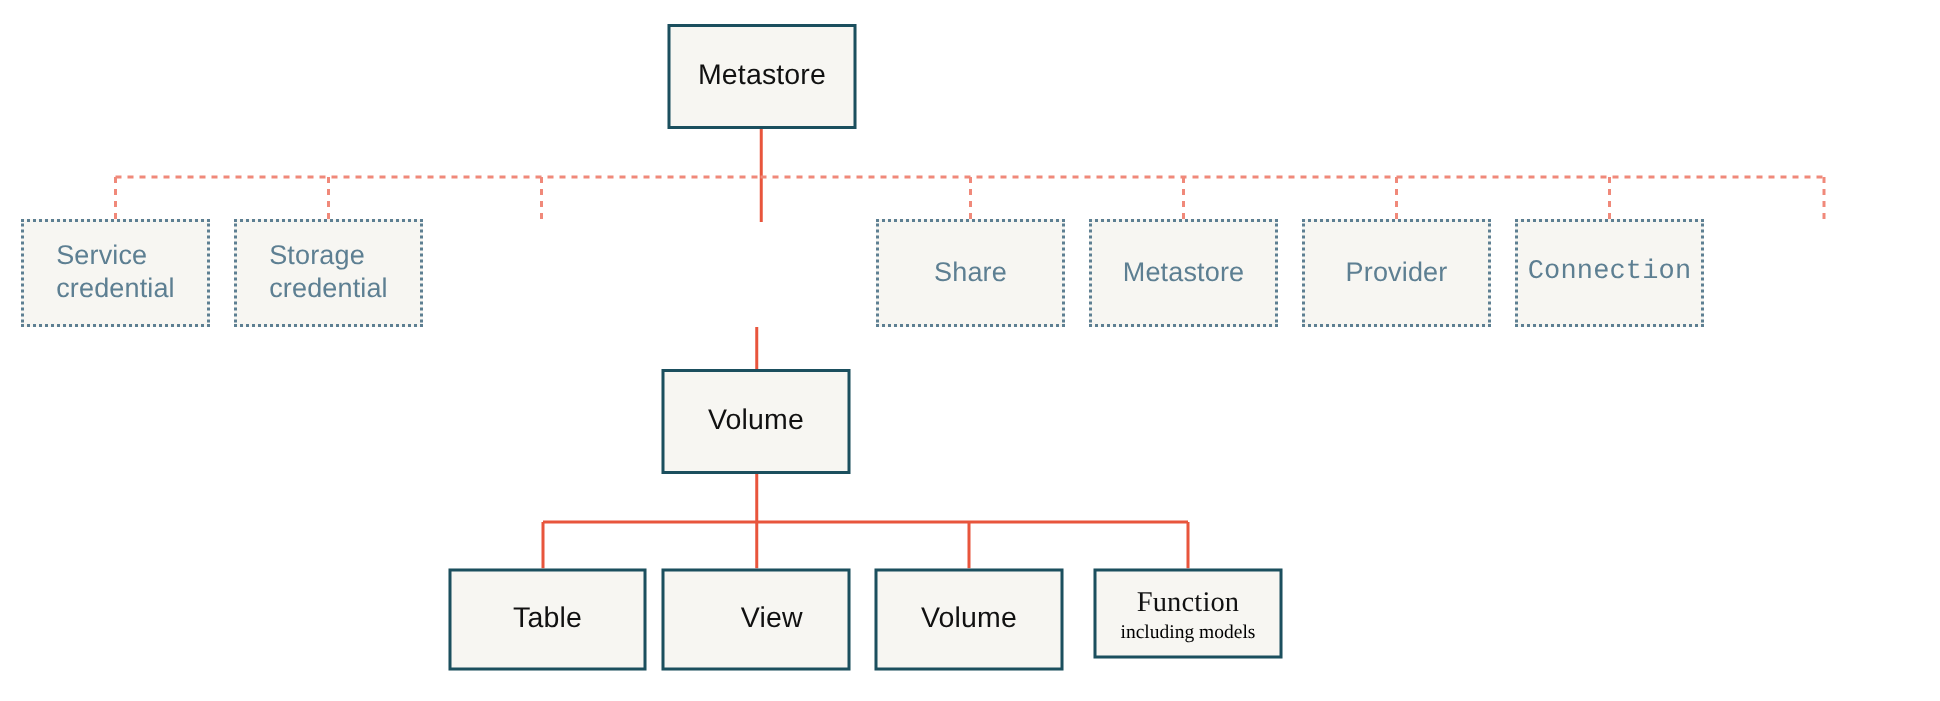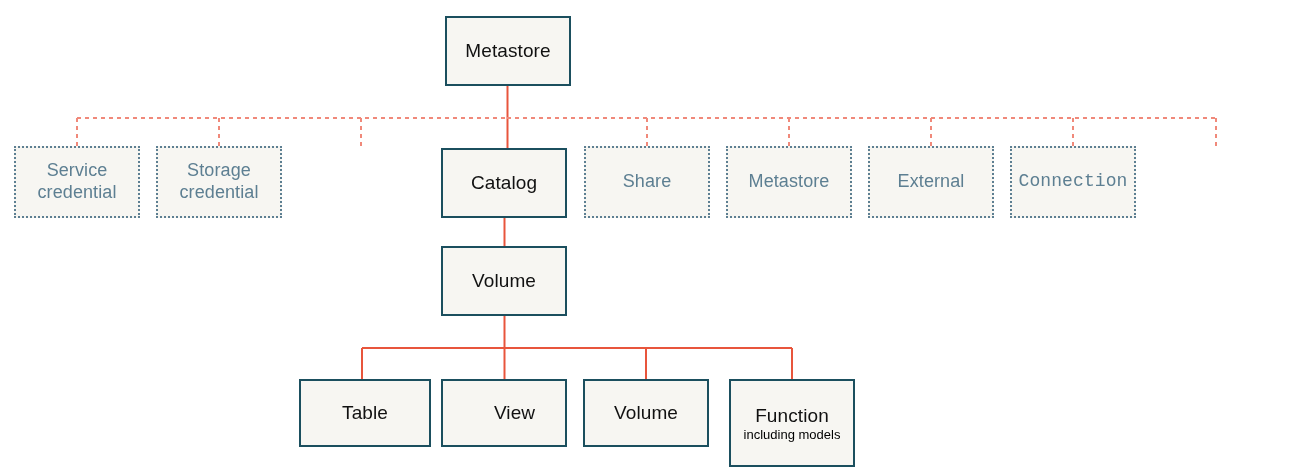--- a/index.html
+++ b/index.html
@@ -25,21 +25,20 @@
     height: 467px;
     pointer-events: none;
   }
   .node {
     position: absolute;
     box-sizing: border-box;
     display: flex;
     flex-direction: column;
     align-items: center;
     justify-content: center;
-    text-align: center;
     background: #f7f6f2;
   }
   .node.solid {
     border: 2px solid #1b4f5e;
     color: #111111;
   }
   .node.dotted {
     border: 2px dotted #5d7f92;
     color: #5d7f92;
   }
@@ -100,34 +99,31 @@
     <span class="node-label">Service
 credential</span>
   </div>
 
   <div class="node dotted" style="left:156px; top:146px; width:126px; height:72px;">
     <span class="node-label">Storage
 credential</span>
   </div>
 
 
-  <div class="node solid" style="left:441px; top:148px; width:126px; height:70px;">
-    <span class="node-label">Catalog</span>
-  </div>
 
   <div class="node dotted" style="left:584px; top:146px; width:126px; height:72px;">
     <span class="node-label">Share</span>
   </div>
 
   <div class="node dotted" style="left:726px; top:146px; width:126px; height:72px;">
     <span class="node-label">Metastore</span>
   </div>
 
   <div class="node dotted" style="left:868px; top:146px; width:126px; height:72px;">
-    <span class="node-label">External</span>
+    <span class="node-label">Provider</span>
   </div>
 
   <div class="node dotted" style="left:1010px; top:146px; width:126px; height:72px;font-family:Liberation Mono, monospace;">
     <span class="node-label">Connection</span>
   </div>
 
 
   <div class="node solid" style="left:441px; top:246px; width:126px; height:70px;">
     <span class="node-label">Volume</span>
   </div>
@@ -137,18 +133,18 @@
   </div>
 
   <div class="node solid" style="left:441px; top:379px; width:126px; height:68px;padding-left:21px;">
     <span class="node-label">View</span>
   </div>
 
   <div class="node solid" style="left:583px; top:379px; width:126px; height:68px;">
     <span class="node-label">Volume</span>
   </div>
 
-  <div class="node solid" style="left:729px; top:379px; width:126px; height:88px;">
+  <div class="node solid" style="left:729px; top:379px; width:126px; height:60px;font-family:Liberation Serif, serif;">
     <span class="node-label">Function</span>
     <span class="node-sublabel">including models</span>
   </div>
 
 </div>
 
 </body></html>

